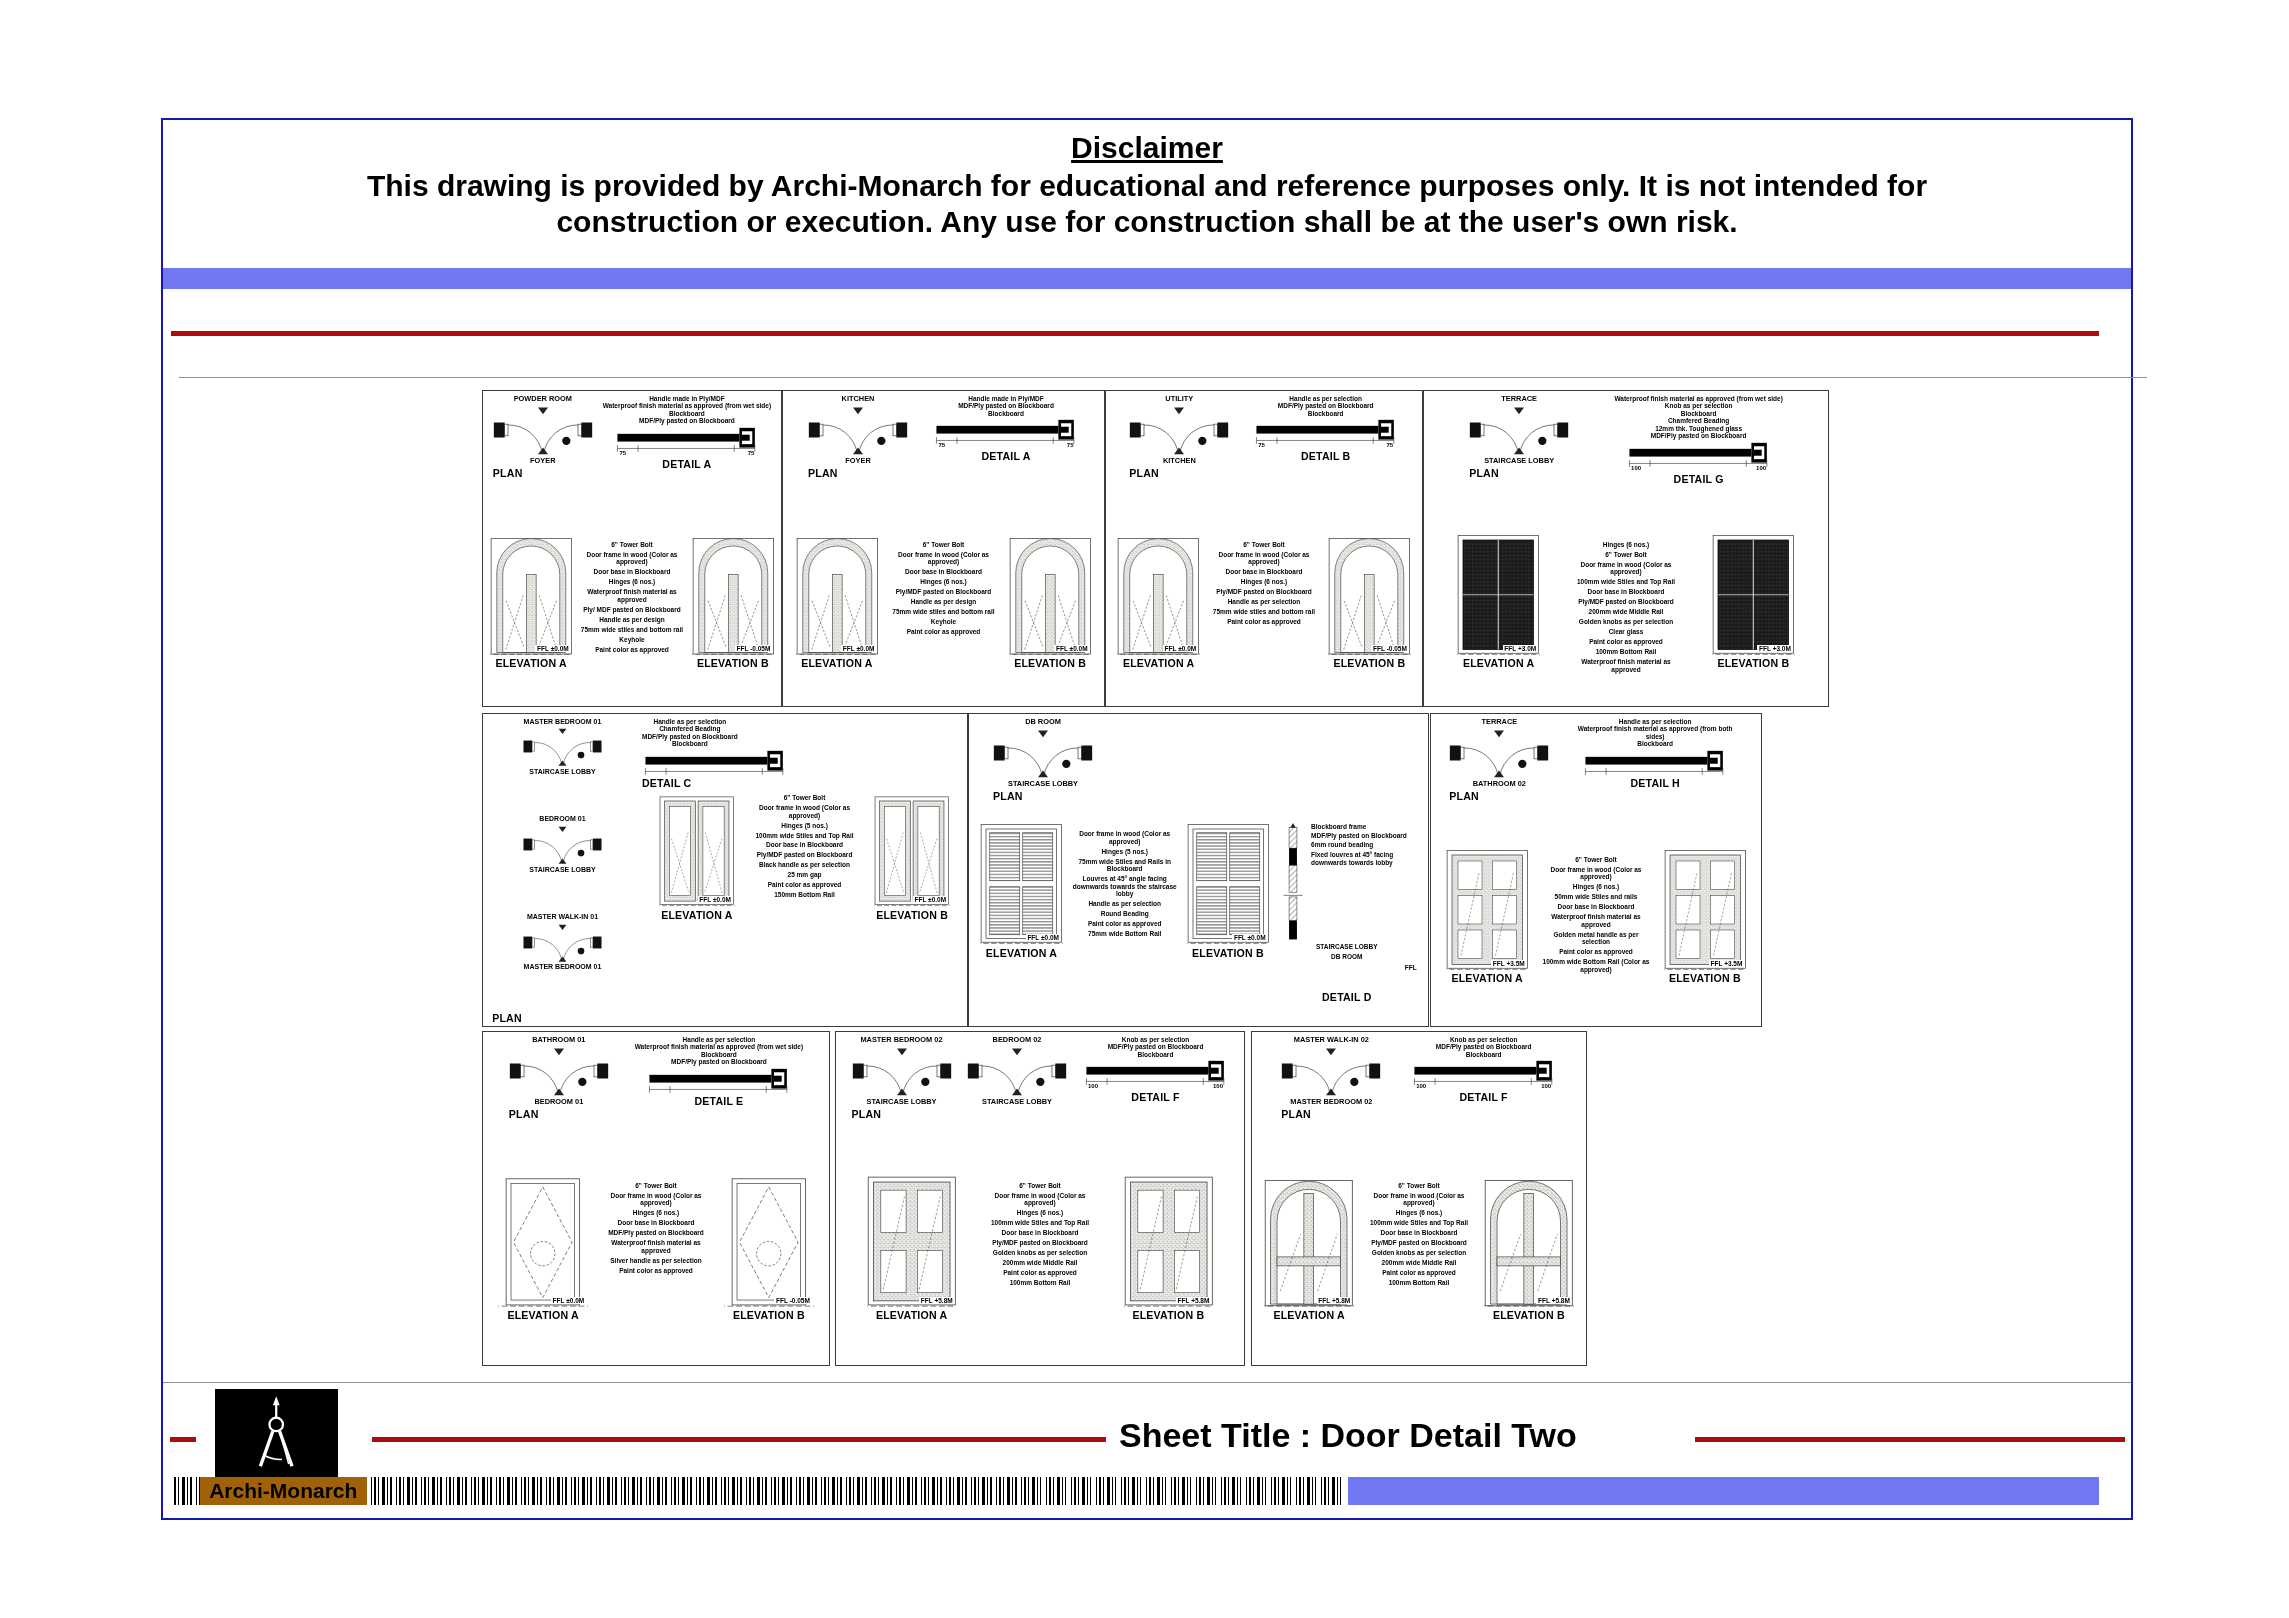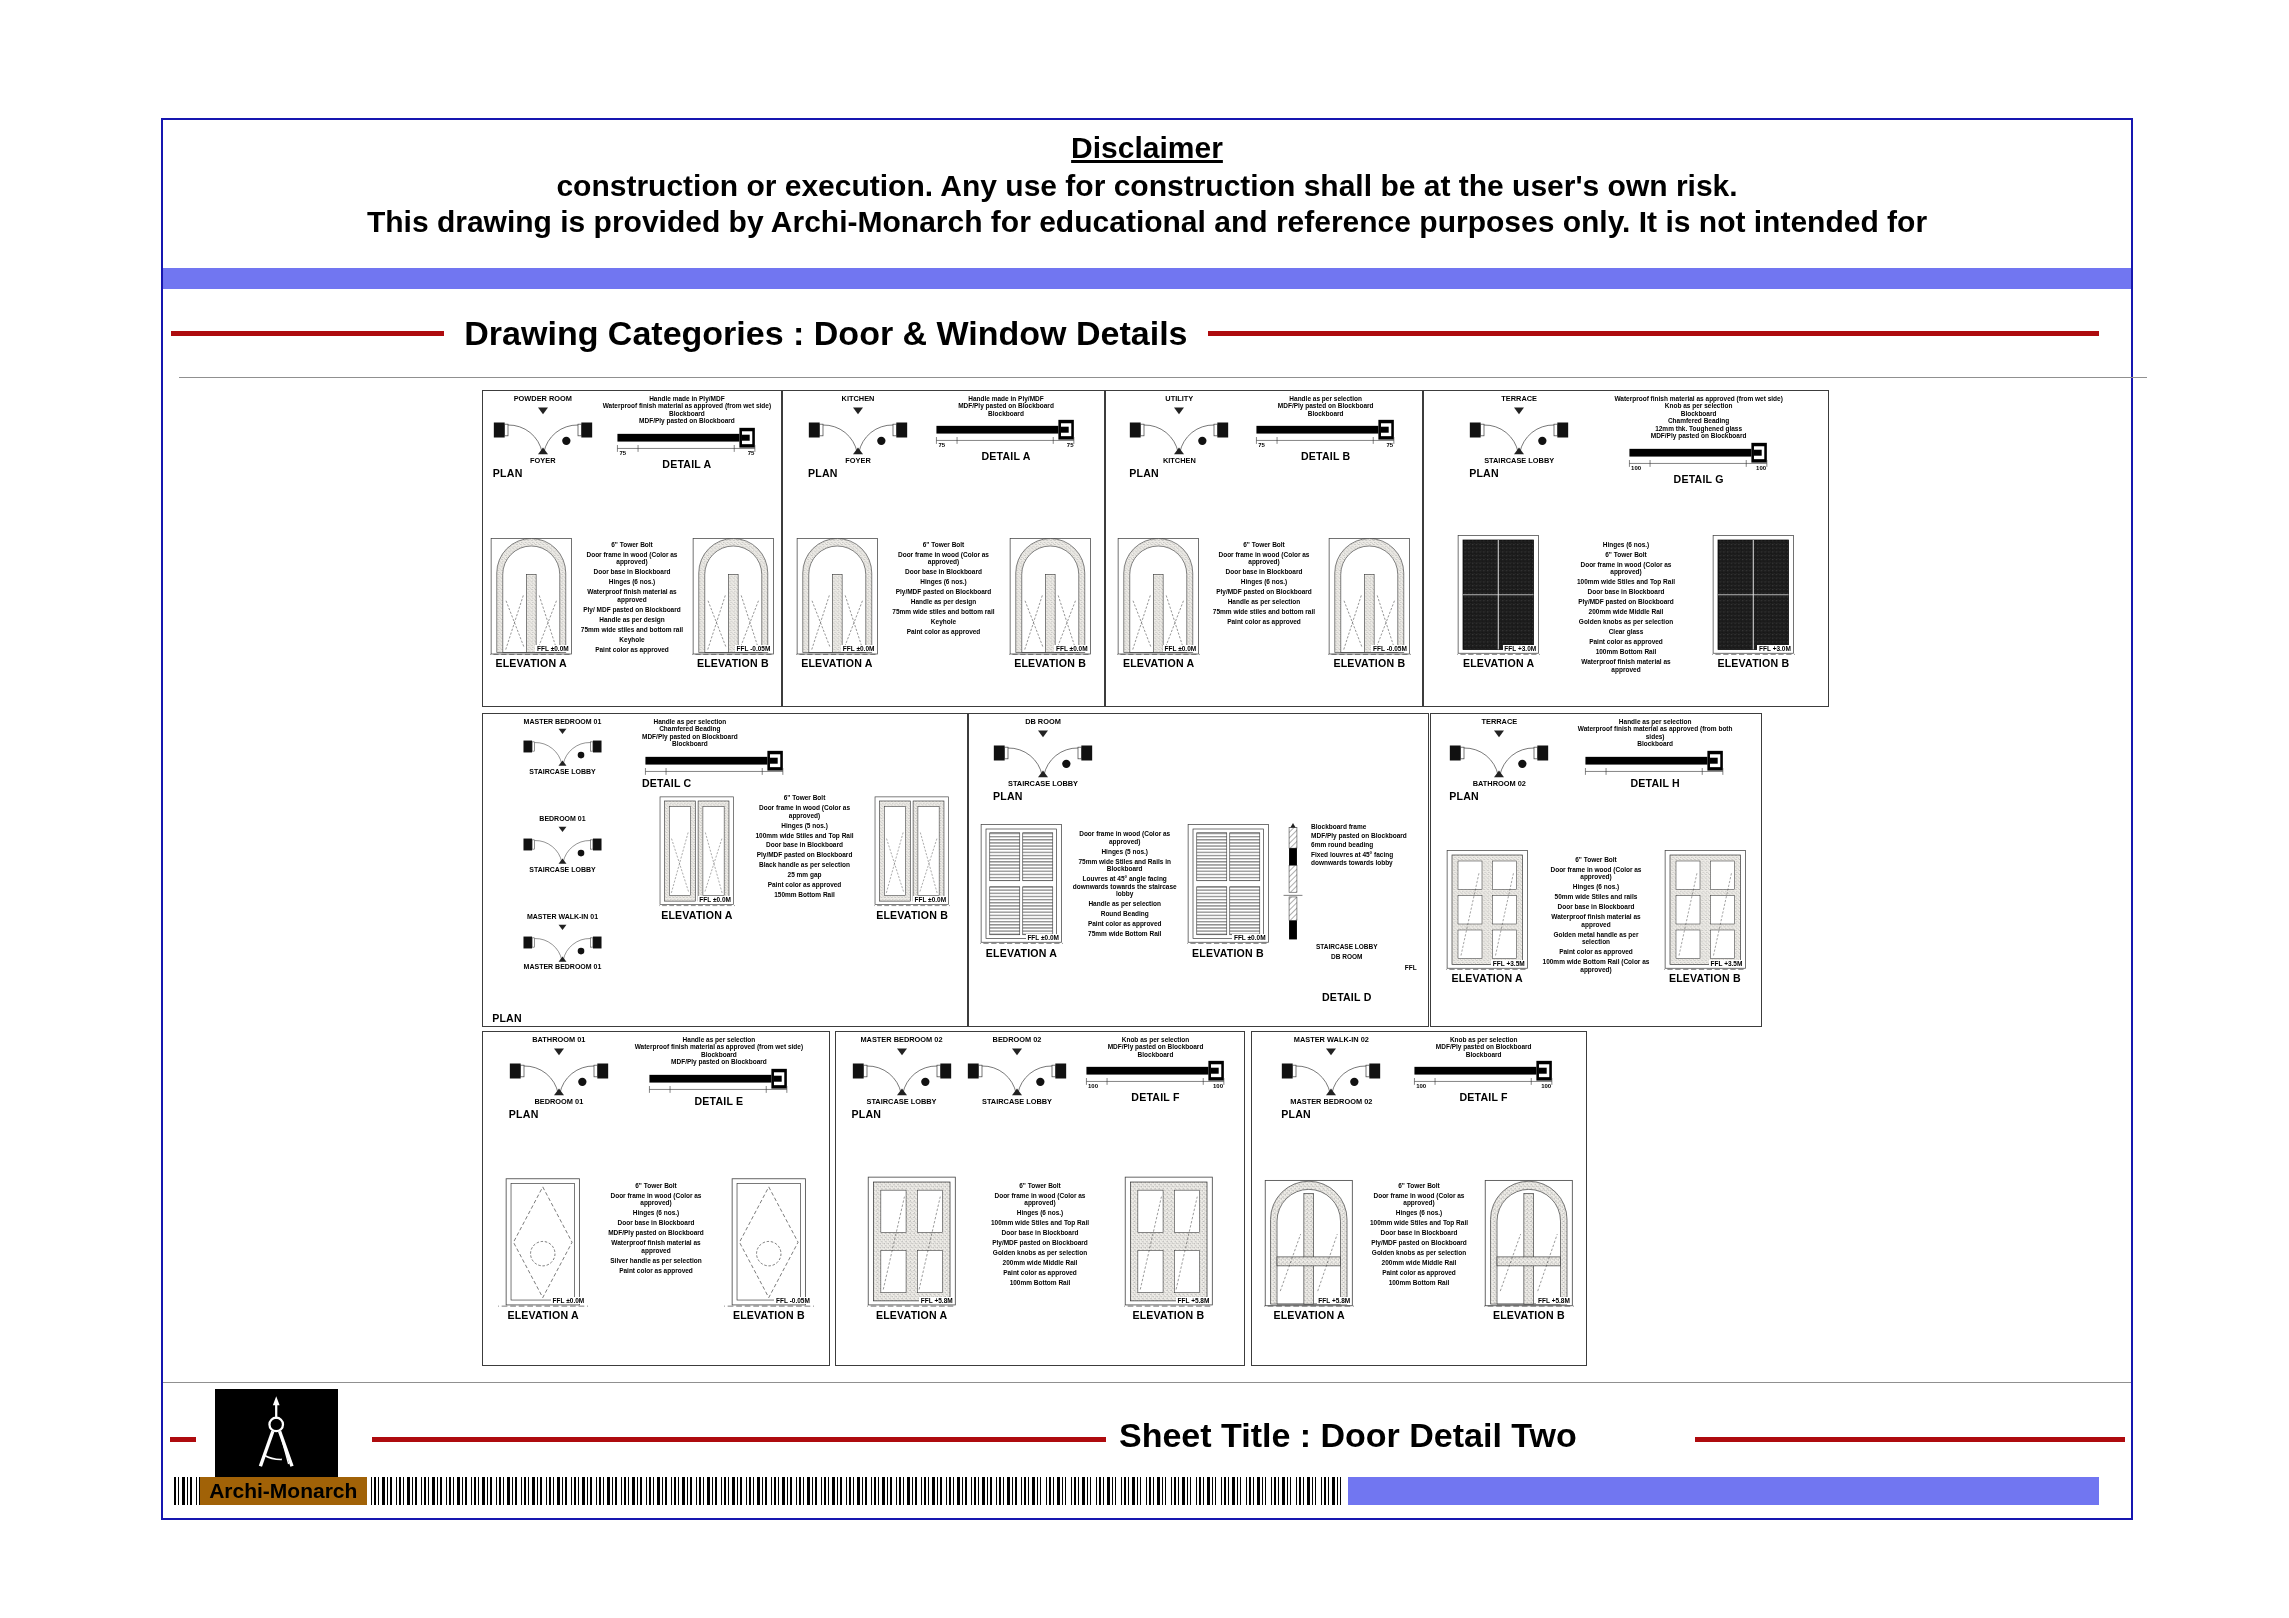--- a/index.html
+++ b/index.html
@@ -230,28 +230,27 @@
       <path d="M20,150 L45,80 M66,150 L90,80" stroke="#333" stroke-width="0.6" stroke-dasharray="3 2.2" fill="none"></path>
       <line x1="-6" y1="168.5" x2="116" y2="168.5" stroke="#333" stroke-width="0.8" stroke-dasharray="7 3.5"></line>
     </g>
   </defs>
 </svg>
 
 <div class="sheet">
 
   <div class="disclaimer">
     <div class="disc-title">Disclaimer</div>
+    <div class="disc-line">This drawing is provided by Archi-Monarch for educational and reference purposes only. It is not intended for</div>
     <div class="disc-line">construction or execution. Any use for construction shall be at the user's own risk.</div>
-    <div class="disc-line">This drawing is provided by Archi-Monarch for educational and reference purposes only. It is not intended for</div>
   </div>
   <div class="band-top"></div>
 
   <div class="title-row">
     <div class="redline r1"></div>
-    <div class="main-title">Drawing Categories : Door &amp; Window Details</div>
     <div class="redline r2"></div>
   </div>
 
   <div class="draw-area">
 
     <div class="panel" style="left:303px;top:12px;width:300px;height:317px">
       <div class="p-top">
         <div class="plan-wrap">
           <div class="room">POWDER ROOM</div>
           <svg class="plan-svg" viewBox="0 0 120 62">

